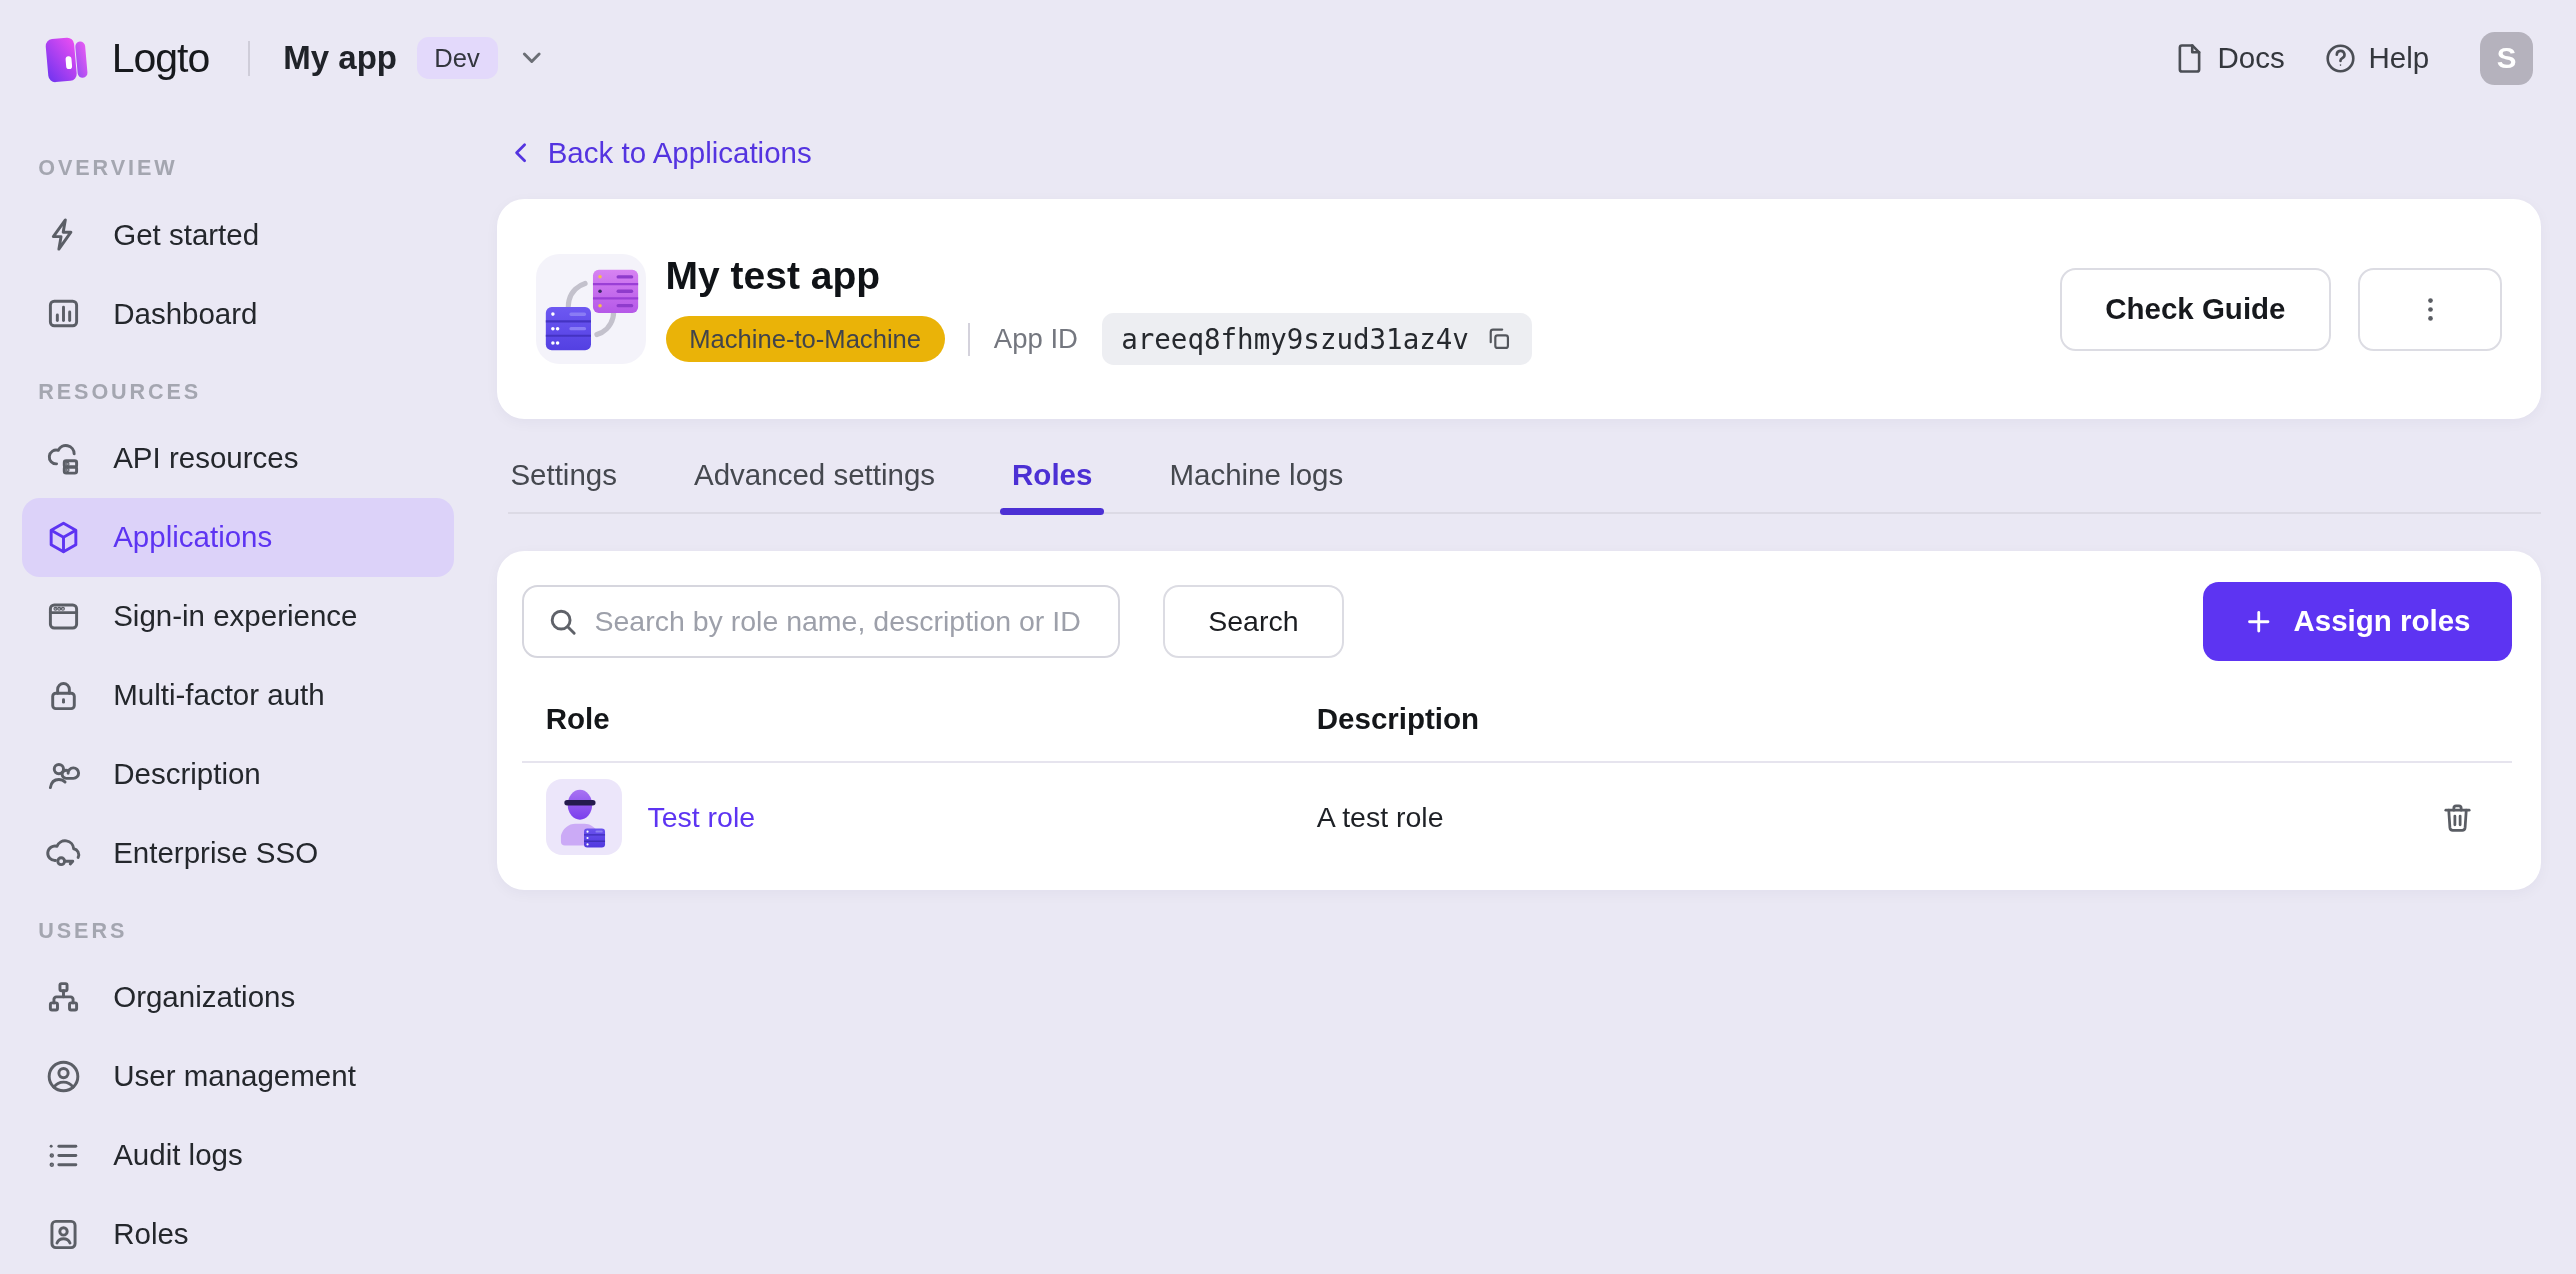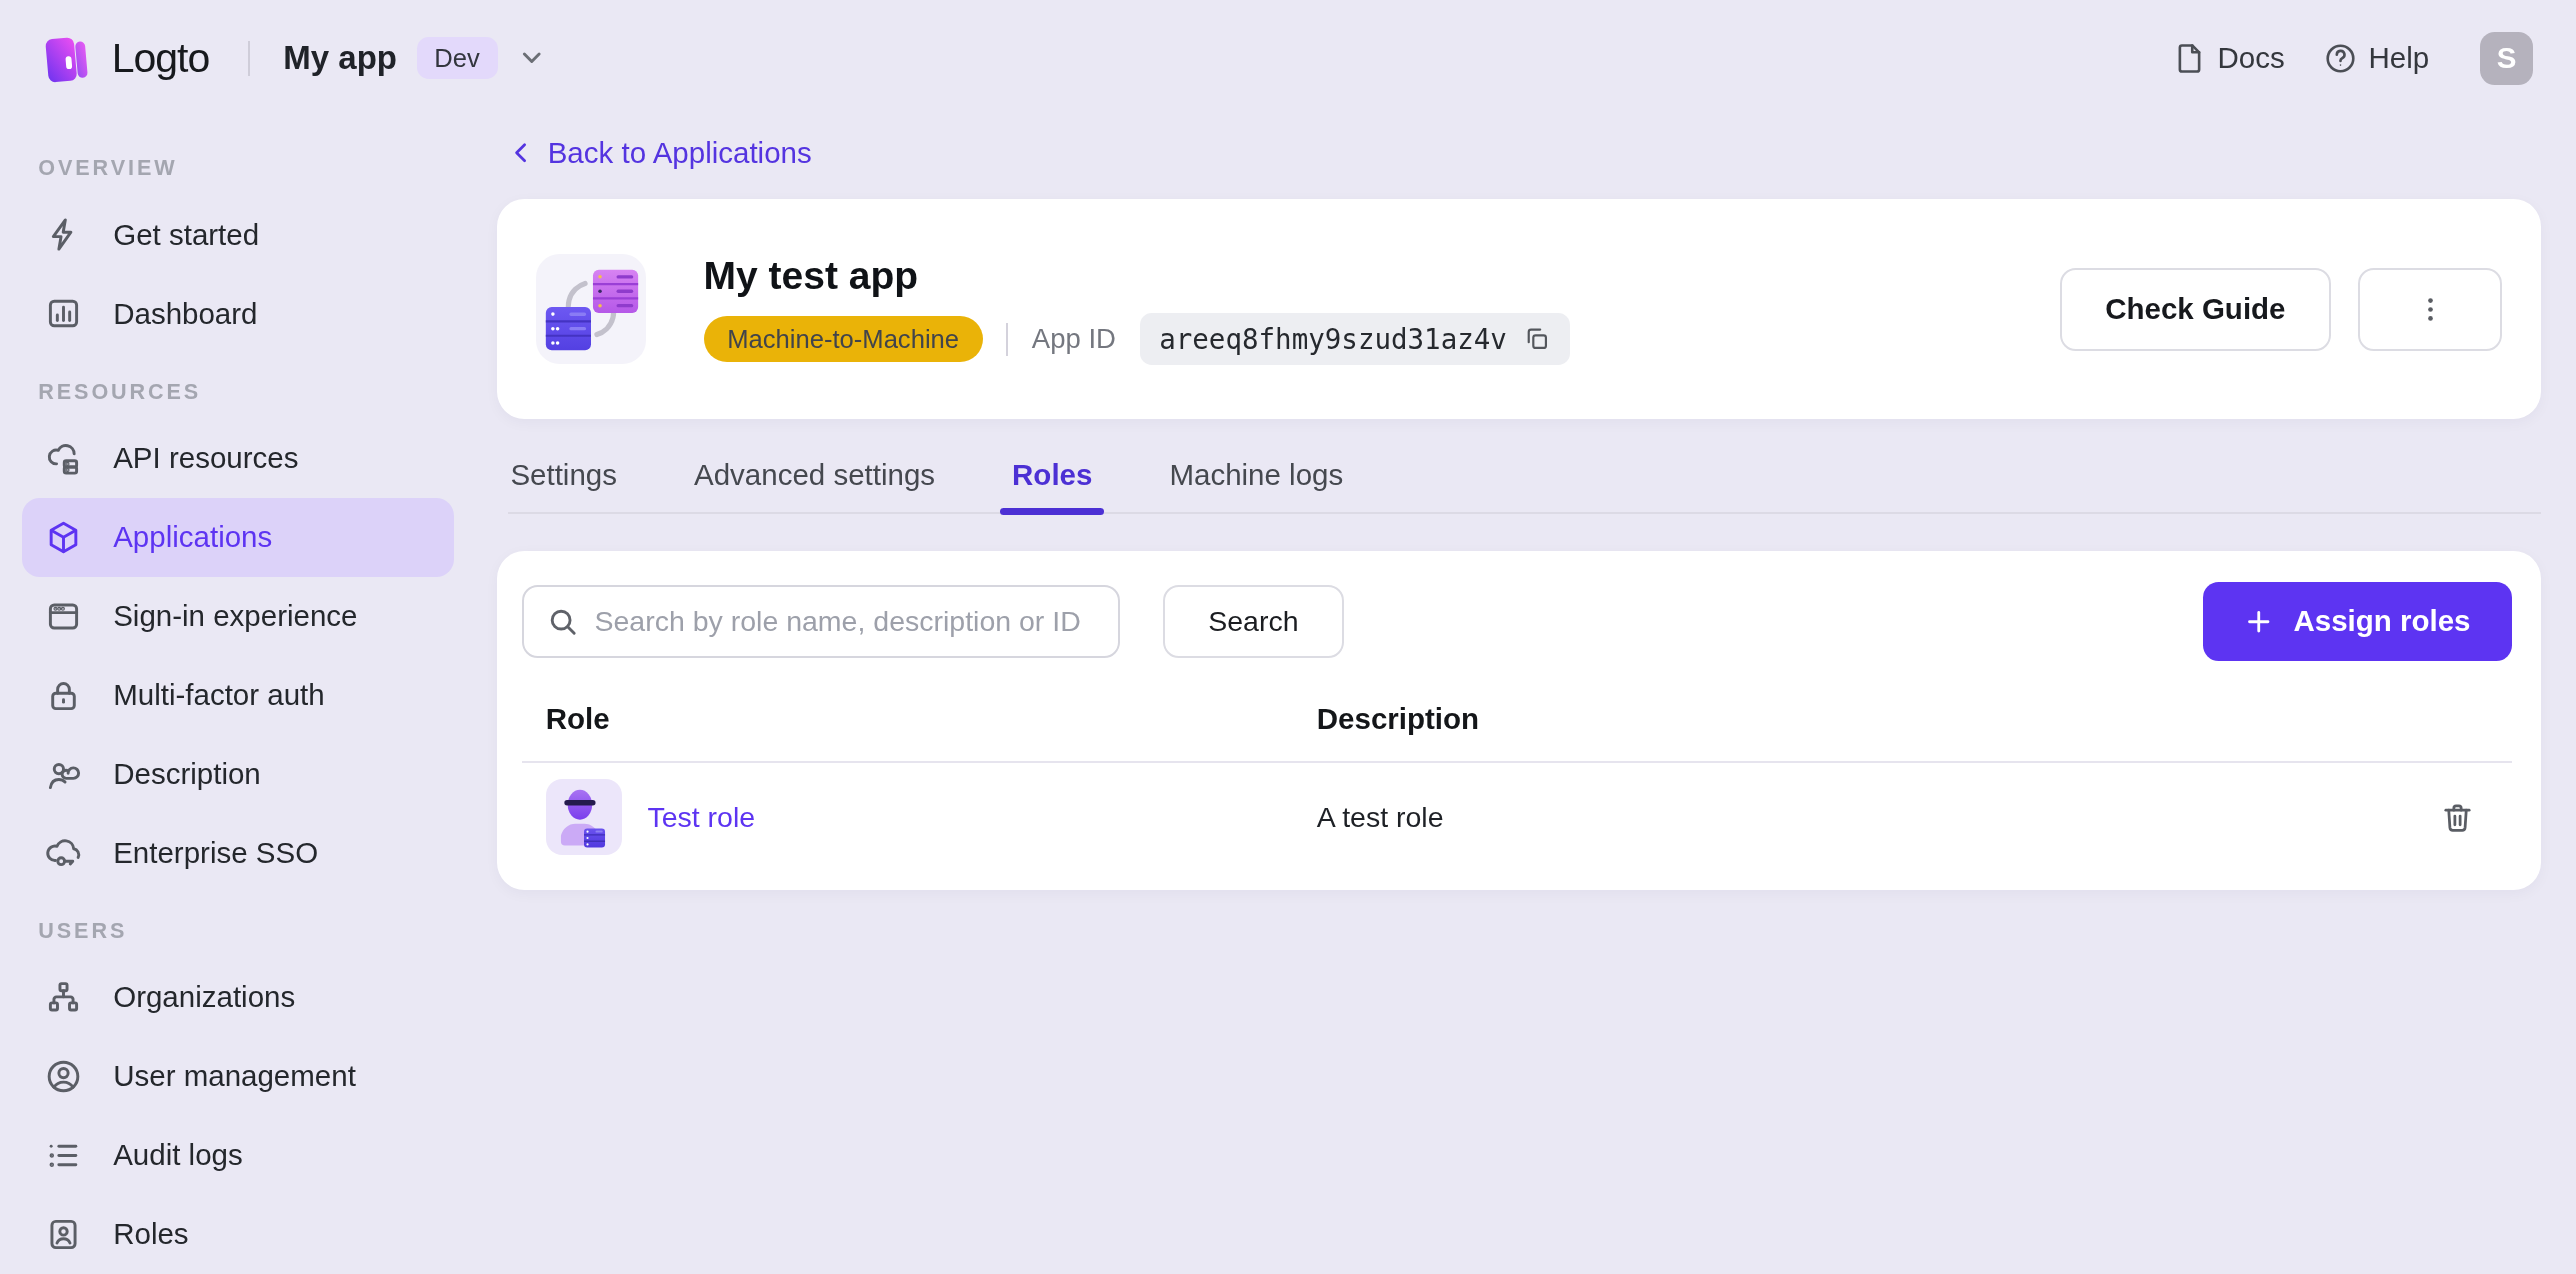--- a/index.html
+++ b/index.html
@@ -40,21 +40,21 @@
   .side-item.active .icn { color:#5d34f2; }
 
   .main { flex:1; padding:0 35px 0 20.6px; }
 
   
   .back-row { display:flex; align-items:center; gap:11.8px; margin:19.7px 0 29.5px 11.8px;
     color:#5434e0; font-size:29.5px; font-weight:500; cursor:pointer; width:max-content; }
 
   
   .card { background:#fff; border-radius:27.5px; box-shadow:0 3.9px 13.8px rgba(35,25,80,.04); }
-  .app-card { min-height:220px; display:flex; align-items:center; gap:58px; padding:35px 39px; }
+  .app-card { min-height:220px; display:flex; align-items:center; gap:20px; padding:35px 39px; }
   .app-icon { width:110px; height:110px; flex:0 0 110px; }
   .app-info { display:flex; flex-direction:column; gap:15.7px; }
   .app-title { font-size:39px; font-weight:700; color:#101317; }
   .meta-row { display:flex; align-items:center; gap:23.6px; }
   .type-badge { background:#eab308; color:#41444b; font-size:25.6px; padding:8.8px 23.6px;
     border-radius:982px; }
   .meta-div { width:2px; height:33px; background:#d4d2dc; }
   .appid-label { font-size:27.5px; color:#74777f; }
   .code-pill { display:flex; align-items:center; gap:15.7px; background:#edeef2;
     border-radius:11.8px; padding:9.8px 19.7px; cursor:pointer; }

